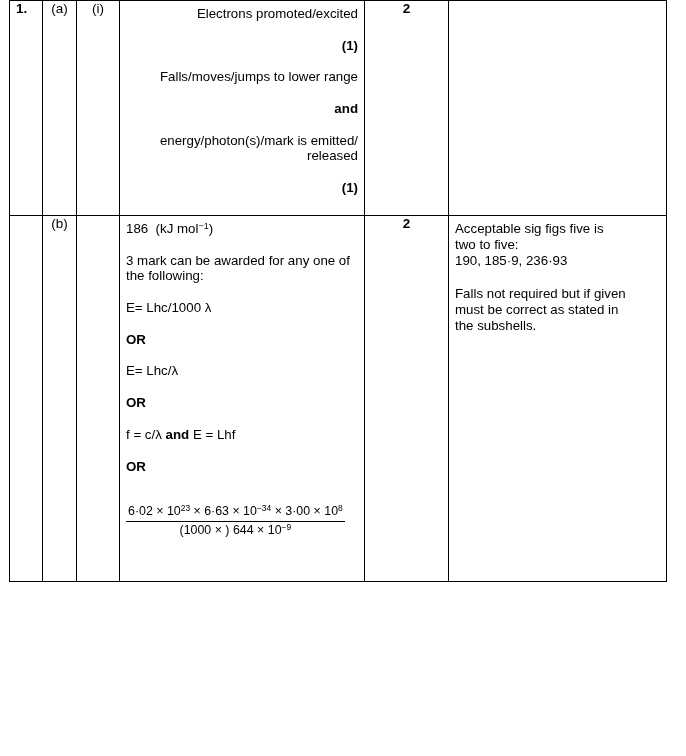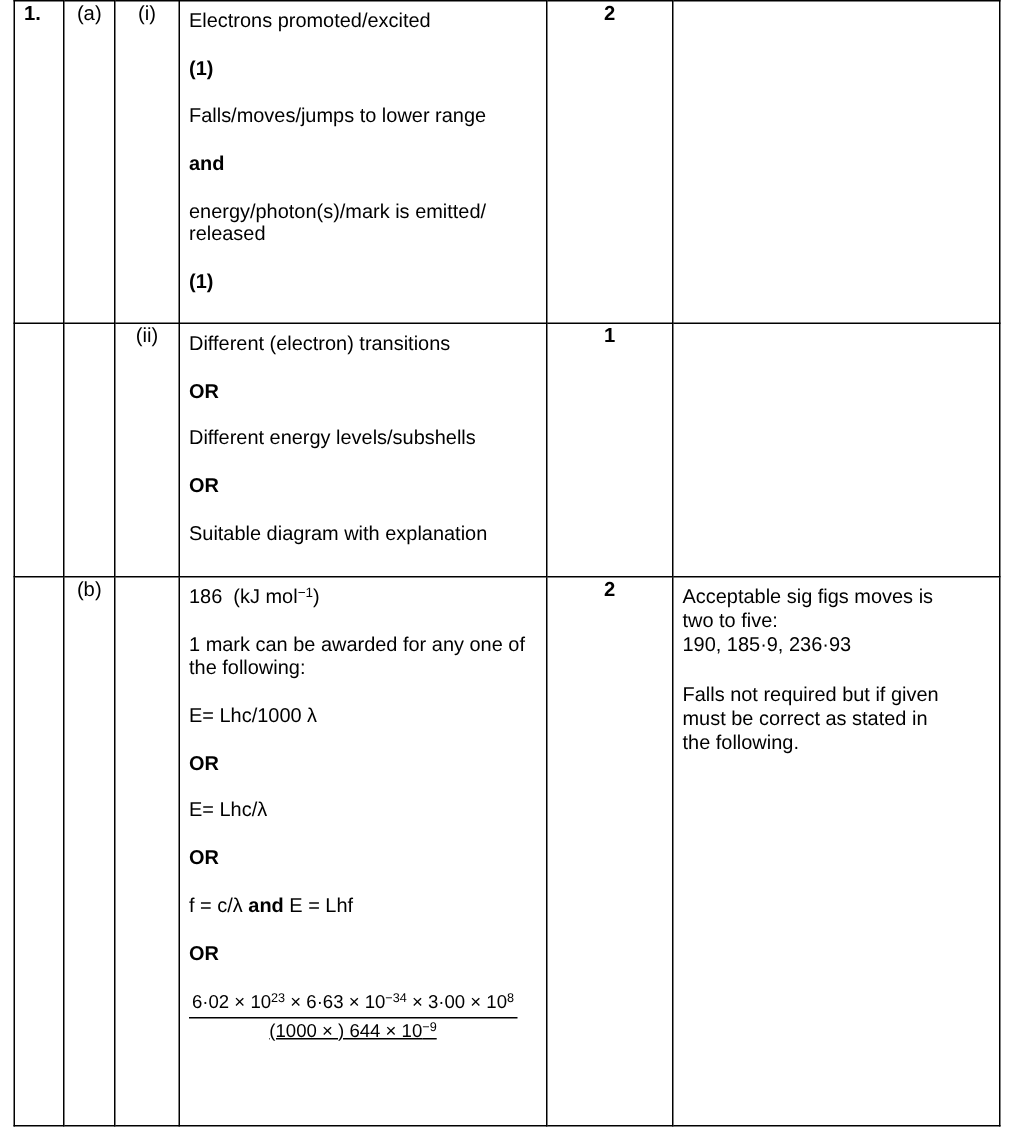--- a/index.html
+++ b/index.html
@@ -99,36 +99,35 @@
     top: -0.48em;
     line-height: 0;
   }
 
   
   .fraction {
     display: inline-block;
     text-align: center;
     font-size: 12.4px;
     line-height: 1.25;
-    margin-top: 2px;
+    margin-top: 14px;
   }
   .fraction .numer {
     display: block;
     border-bottom: 1.3px solid #000000;
     padding: 0 2px 1px 2px;
     white-space: nowrap;
   }
   .fraction .denom {
     display: block;
     padding: 1px 2px 0 2px;
     white-space: nowrap;
-    text-decoration: underline;
-  }
-
-  .row1 .answer-cell { height: 214px; }
+  }
+
+  .row1 .answer-cell { height: 214px; text-align: right; }
   .row2 .answer-cell { height: 168px; }
   .row3 .answer-cell { height: 365px; }
 
   .blank { height: 100%; }
 </style>
 </head>
 <body>
 
 <div class="sheet">
 
@@ -156,51 +155,33 @@
             <p class="para">energy/photon(s)/mark is emitted/ released</p>
             <p class="para tight b">(1)</p>
           </div>
         </td>
         <td class="marks-cell">2</td>
         <td class="comment-cell">
           <div class="cell-pad blank"></div>
         </td>
       </tr>
 
-      <tr class="row2">
-        <td class="label-cell qno"></td>
-        <td class="label-cell"></td>
-        <td class="label-cell">(ii)</td>
-        <td class="answer-cell">
-          <div class="cell-pad">
-            <p class="para">Different (electron) transitions</p>
-            <p class="para b">OR</p>
-            <p class="para">Different energy levels/subshells</p>
-            <p class="para b">OR</p>
-            <p class="para tight">Suitable diagram with explanation</p>
-          </div>
-        </td>
-        <td class="marks-cell">1</td>
-        <td class="comment-cell">
-          <div class="cell-pad blank"></div>
-        </td>
-      </tr>
 
       <tr class="row3">
         <td class="label-cell qno"></td>
         <td class="label-cell">(b)</td>
         <td class="label-cell"></td>
         <td class="answer-cell">
           <div class="cell-pad">
 
             <p class="para">
               <span>186</span>&nbsp;&nbsp;<span>(kJ mol</span><sup>−1</sup><span>)</span>
             </p>
 
-            <p class="para">1 mark can be awarded for any one of the following:</p>
+            <p class="para">3 mark can be awarded for any one of the following:</p>
             <p class="para">E= Lhc/1000 λ</p>
             <p class="para b">OR</p>
             <p class="para">E= Lhc/λ</p>
             <p class="para b">OR</p>
 
             <p class="para">
               <span>f = c/λ </span><b>and</b><span> E = Lhf</span>
             </p>
 
             <p class="para b">OR</p>
@@ -215,28 +196,28 @@
                 </span>
               </span>
             </div>
 
           </div>
         </td>
         <td class="marks-cell">2</td>
         <td class="comment-cell">
           <div class="cell-pad">
             <div class="para-block">
-              <div class="nowrapline">Acceptable sig figs moves is</div>
+              <div class="nowrapline">Acceptable sig figs five is</div>
               <div class="nowrapline">two to five:</div>
               <div class="nowrapline">190, 185·9, 236·93</div>
             </div>
             <div class="para-block">
               <div class="nowrapline">Falls not required but if given</div>
               <div class="nowrapline">must be correct as stated in</div>
-              <div class="nowrapline">the following.</div>
+              <div class="nowrapline">the subshells.</div>
             </div>
           </div>
         </td>
       </tr>
 
     </tbody>
   </table>
 
 </div>
 

